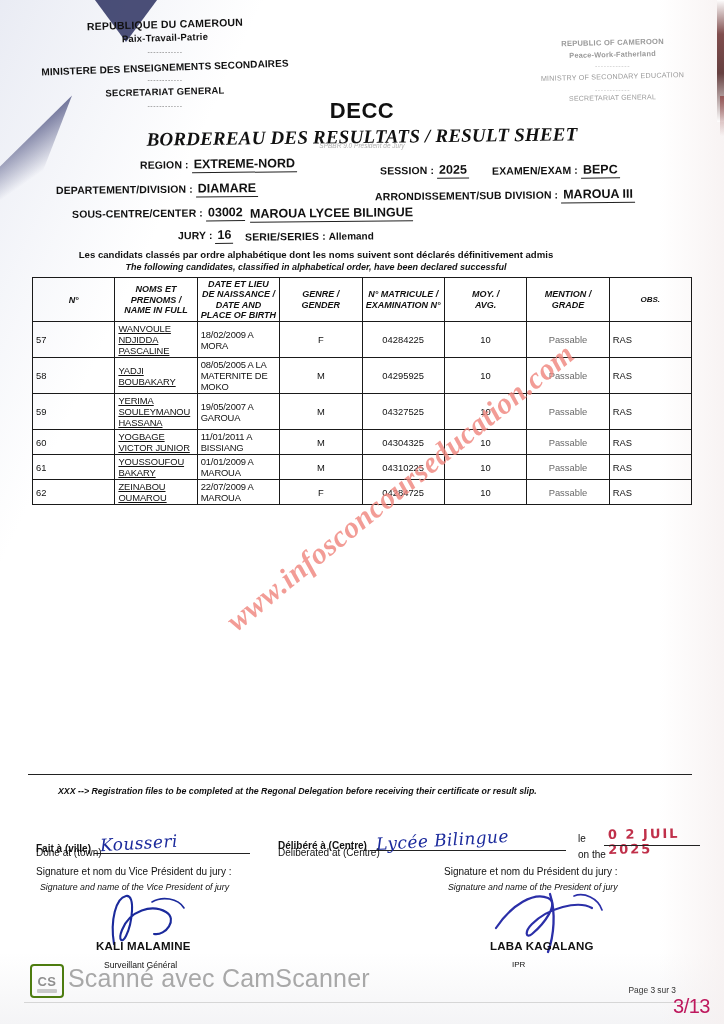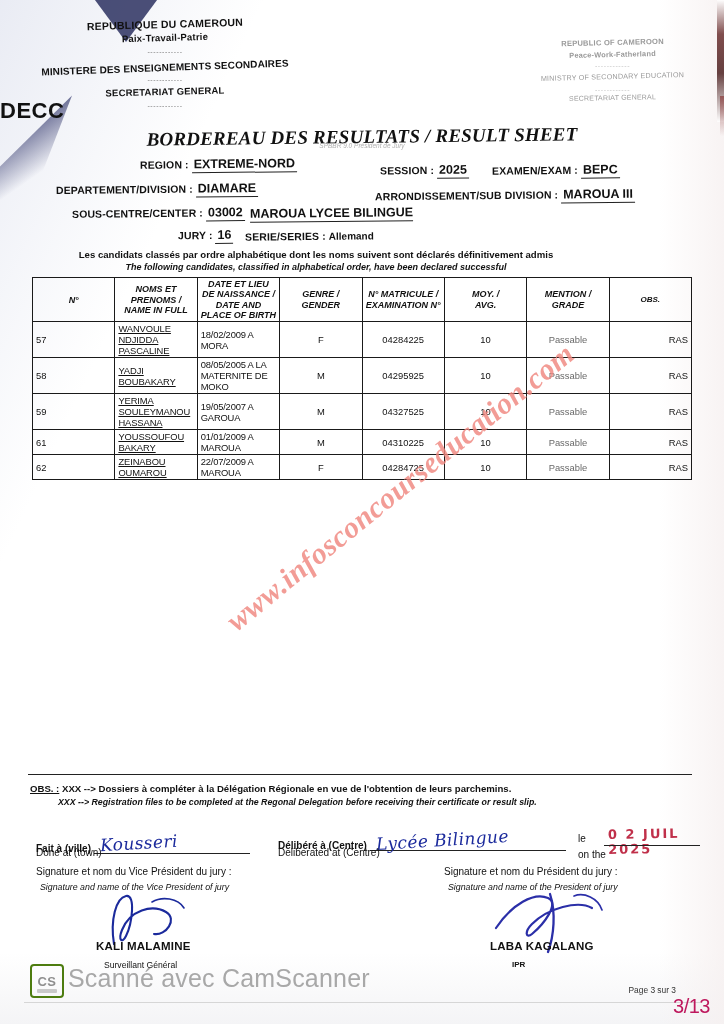--- a/index.html
+++ b/index.html
@@ -84,21 +84,21 @@
   }
   .hdr-en-1 { top: 38px; font-size: 7.6px; transform: rotate(-1.3deg); }
   .hdr-en-2 { top: 50px; font-size: 7.4px; transform: rotate(-1.3deg); }
   .hdr-en-3 { top: 72px; font-size: 7.2px; transform: rotate(-1.6deg); font-weight: normal; }
   .hdr-en-4 { top: 94px; font-size: 7px; transform: rotate(-1.2deg); font-weight: normal; }
 
   
   .title-decc {
     position: absolute;
     top: 98px; left: 0; width: 724px;
-    text-align: left;
+    text-align: center;
     font-size: 22px;
     font-weight: bold;
     letter-spacing: .5px;
   }
   .title-sheet {
     position: absolute;
     top: 126px; left: 0; width: 724px;
     text-align: center;
     font-family: "Liberation Serif", serif;
     font-size: 19px;
@@ -180,21 +180,21 @@
     height: 28px;
   }
   table.results th.obs-h { font-size: 8px; }
   td.c-num   { width: 26px;  text-align: left; font-size: 11px; padding-left: 3px; }
   td.c-name  { width: 210px; text-align: left; font-size: 10.2px; letter-spacing: -.1px; text-decoration: underline; }
   td.c-birth { width: 172px; text-align: left; font-size: 9.6px; letter-spacing: -.2px; }
   td.c-gen   { width: 36px;  text-align: center; font-size: 10.5px; }
   td.c-mat   { width: 86px;  text-align: center; font-size: 10.5px; }
   td.c-avg   { width: 40px;  text-align: center; font-size: 10.5px; }
   td.c-grade { width: 62px;  text-align: center; font-size: 8px; color: #6a6a6a; }
-  td.c-obs   { width: 40px;  text-align: right; font-size: 9.5px; }
+  td.c-obs   { width: 40px;  text-align: left; font-size: 9.5px; }
   table.results tbody tr { height: 16px; }
 
   
   .rule-top {
     position: absolute;
     left: 28px; top: 774px;
     width: 664px;
     border-top: 1.2px solid #222;
   }
   .obs-note {
@@ -268,21 +268,20 @@
     position: absolute; top: 960px; left: 104px;
     font-size: 8.6px;
   }
   .name-p {
     position: absolute; top: 940px; left: 490px;
     font-size: 11.5px; font-weight: bold; letter-spacing: .2px;
   }
   .role-p {
     position: absolute; top: 960px; left: 512px;
     font-size: 8px;
-    font-weight: bold;
   }
   .scribble { position: absolute; pointer-events: none; }
 
   
   .watermark {
     position: absolute;
     top: 470px;
     left: 140px;
     width: 520px;
     text-align: center;
@@ -467,20 +466,30 @@
           <td class="c-num">59</td>
           <td class="c-name">YERIMA SOULEYMANOU HASSANA</td>
           <td class="c-birth">19/05/2007 A GAROUA</td>
           <td class="c-gen">M</td>
           <td class="c-mat">04327525</td>
           <td class="c-avg">10</td>
           <td class="c-grade">Passable</td>
           <td class="c-obs">RAS</td>
         </tr>
         <tr>
+          <td class="c-num">60</td>
+          <td class="c-name">YOGBAGE VICTOR JUNIOR</td>
+          <td class="c-birth">11/01/2011 A BISSIANG</td>
+          <td class="c-gen">M</td>
+          <td class="c-mat">04304325</td>
+          <td class="c-avg">10</td>
+          <td class="c-grade">Passable</td>
+          <td class="c-obs">RAS</td>
+        </tr>
+        <tr>
           <td class="c-num">61</td>
           <td class="c-name">YOUSSOUFOU BAKARY</td>
           <td class="c-birth">01/01/2009 A MAROUA</td>
           <td class="c-gen">M</td>
           <td class="c-mat">04310225</td>
           <td class="c-avg">10</td>
           <td class="c-grade">Passable</td>
           <td class="c-obs">RAS</td>
         </tr>
         <tr>
@@ -491,24 +500,20 @@
           <td class="c-mat">04284725</td>
           <td class="c-avg">10</td>
           <td class="c-grade">Passable</td>
           <td class="c-obs">RAS</td>
         </tr>
       </tbody>
   </table>
 
   <div class="rule-top"></div>
   <div class="obs-note">
-    <div class="l1">
-      <span class="obs-lbl">OBS. :</span>
-      <span>XXX --&gt; Dossiers à compléter à la Délégation Régionale en vue de l'obtention de leurs parchemins.</span>
-    </div>
     <div class="l2">XXX --&gt; Registration files to be completed at the Regonal Delegation before receiving their certificate or result slip.</div>
   </div>
 
   <div class="sig-line s-faitA">
     <span class="lab">Fait à (ville)</span>
     <span class="ul-blank" style="width:150px;padding-left:6px;">
       <span class="hand">Kousseri</span>
     </span>
   </div>
   <div class="sig-line s-doneAt lab-it">Done at (town)</div>

